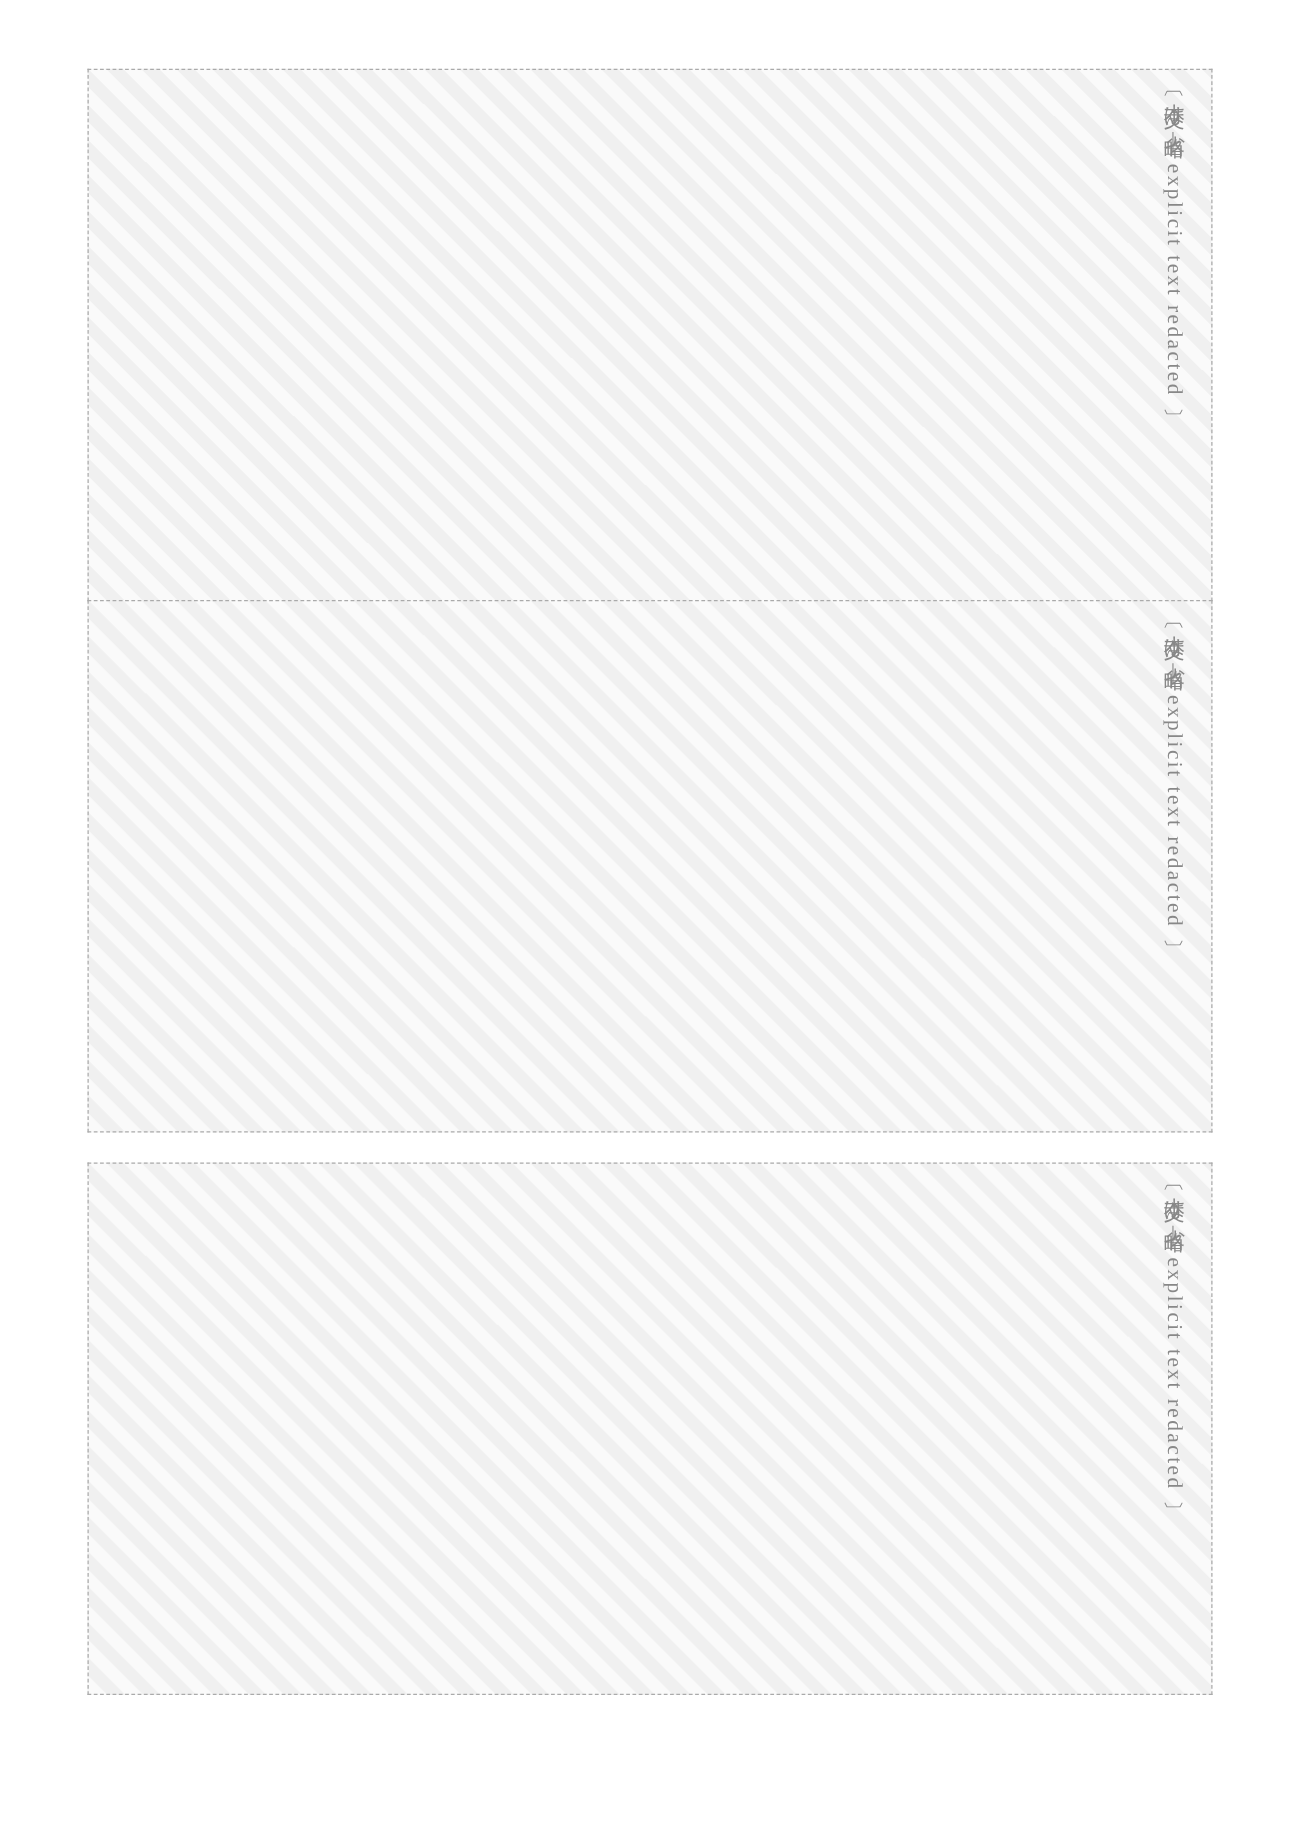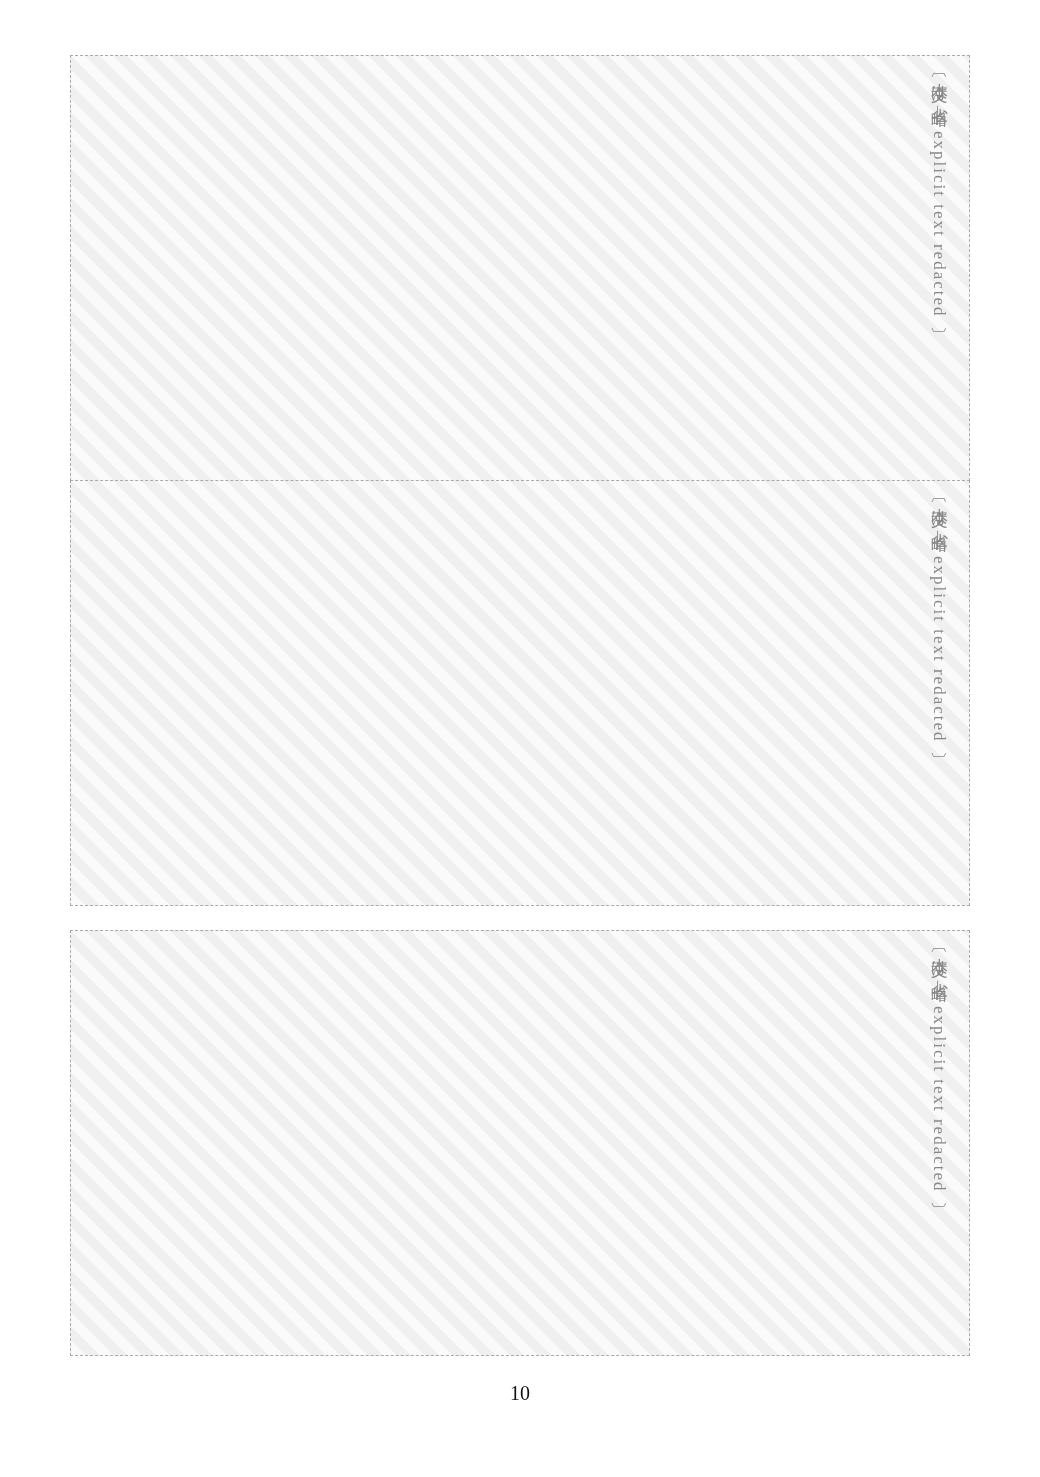--- a/index.html
+++ b/index.html
@@ -53,15 +53,14 @@
 <body>
 
 <div class="page">
 
   <div class="band band-1 redacted">〔本文は省略 — explicit text redacted〕</div>
 
   <div class="band band-2 redacted">〔本文は省略 — explicit text redacted〕</div>
 
   <div class="band band-3 redacted">〔本文は省略 — explicit text redacted〕</div>
 
-  <div class="page-number">10</div>
 
 </div>
 
 </body></html>

